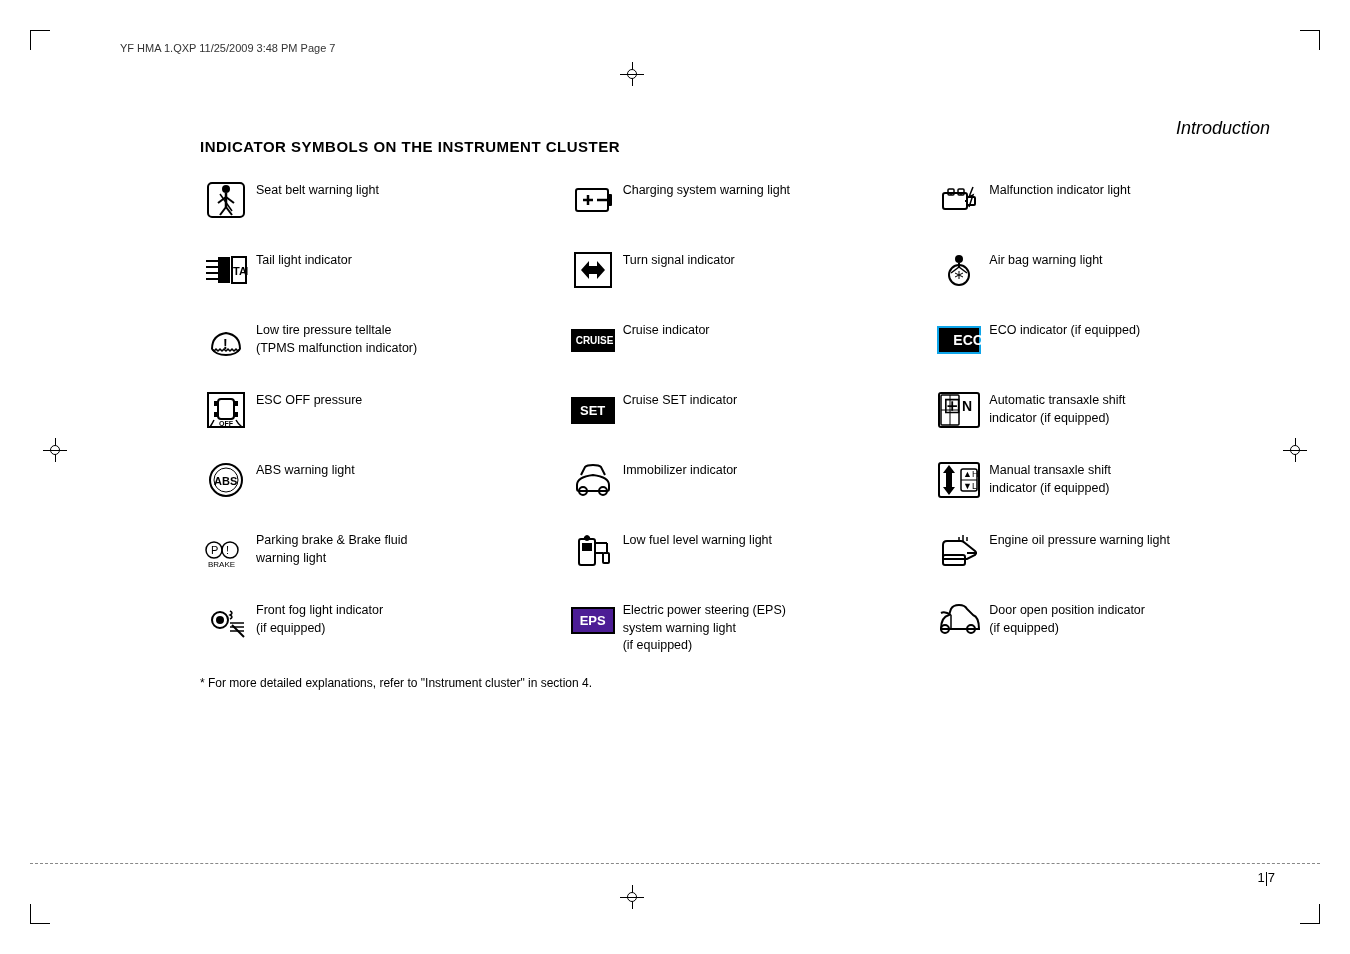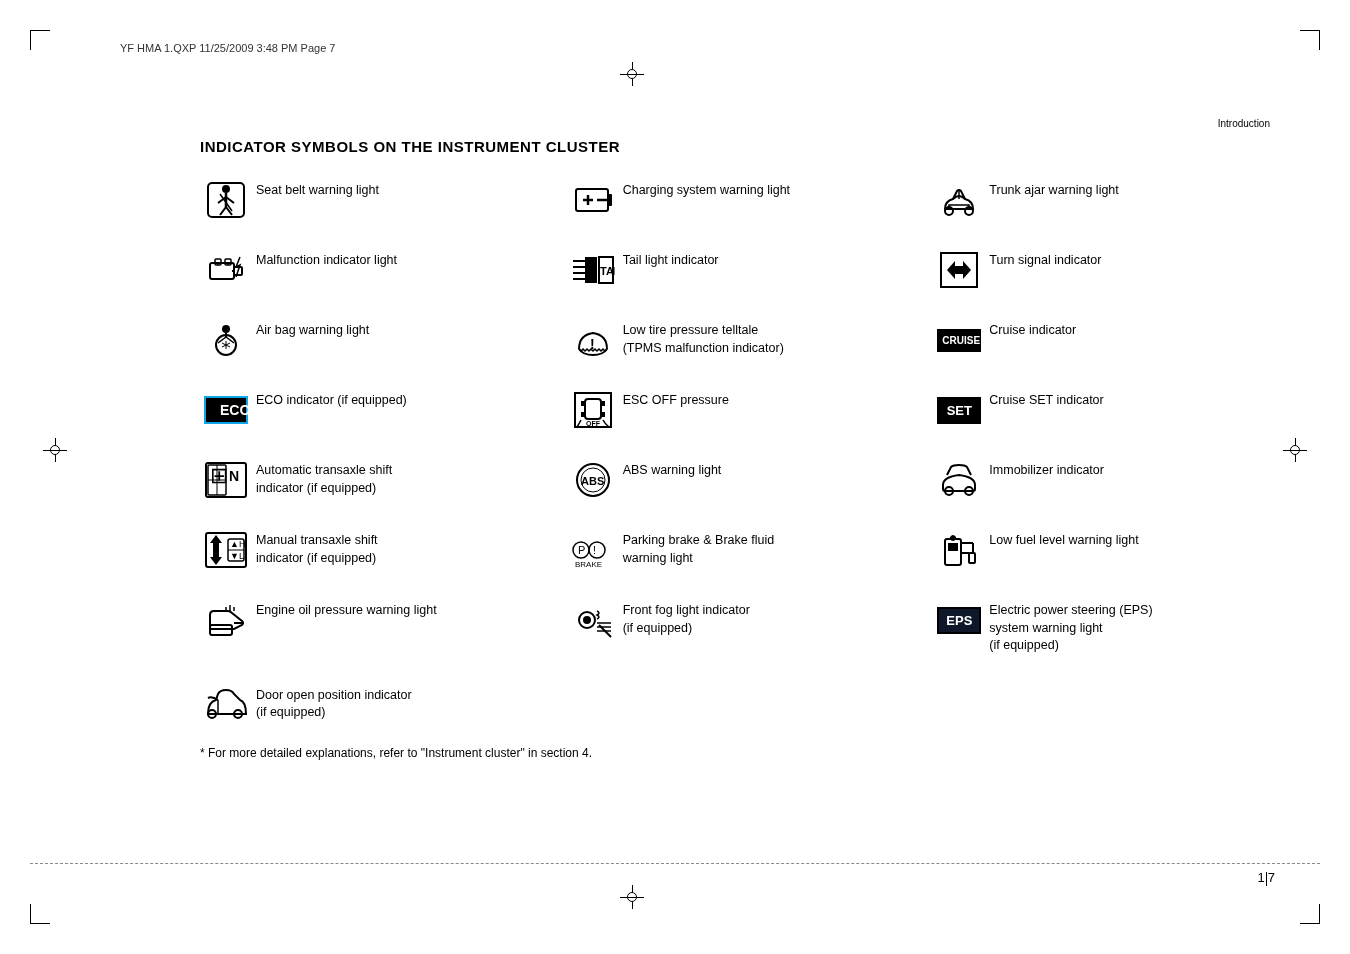--- a/index.html
+++ b/index.html
@@ -62,21 +62,22 @@
       left: 120px;
       font-size: 11px;
       color: #333;
     }
 
     
     .intro-label {
       position: absolute;
       top: 118px;
       right: 80px;
-      font-size: 10px;
+      font-size: 18px;
+      font-style: italic;
       color: #000;
     }
 
     
     .main-content {
       position: absolute;
       top: 138px;
       left: 200px;
       right: 60px;
     }
@@ -213,36 +214,20 @@
 
           <line x1="15" y1="14" x2="15" y2="24" stroke="#000" stroke-width="2.5"></line>
           <line x1="10" y1="19" x2="20" y2="19" stroke="#000" stroke-width="2.5"></line>
 
           <line x1="24" y1="19" x2="34" y2="19" stroke="#000" stroke-width="2.5"></line>
         </svg>
       </div>
       <div class="indicator-text">Charging system warning light</div>
     </div>
 
-    <div class="indicator-item">
-      <div class="indicator-icon">
-        <svg width="40" height="38" viewBox="0 0 40 38">
-
-          <path d="M6 28 Q6 20 14 18 L18 10 Q20 8 22 10 L26 18 Q34 20 34 28 Z" fill="none" stroke="#000" stroke-width="2"></path>
-          <path d="M10 28 L10 24 L30 24 L30 28" fill="none" stroke="#000" stroke-width="1.5"></path>
-
-          <path d="M14 18 Q20 12 26 18" fill="none" stroke="#000" stroke-width="2"></path>
-          <line x1="20" y1="18" x2="20" y2="10" stroke="#000" stroke-width="1.5"></line>
-
-          <circle cx="10" cy="30" r="4" fill="none" stroke="#000" stroke-width="2"></circle>
-          <circle cx="30" cy="30" r="4" fill="none" stroke="#000" stroke-width="2"></circle>
-        </svg>
-      </div>
-      <div class="indicator-text">Trunk ajar warning light</div>
-    </div>
 
 
     <div class="indicator-item">
       <div class="indicator-icon">
         <svg width="40" height="38" viewBox="0 0 40 38">
 
           <rect x="4" y="12" width="24" height="16" rx="2" fill="none" stroke="#000" stroke-width="2"></rect>
           <rect x="9" y="8" width="6" height="6" rx="1" fill="none" stroke="#000" stroke-width="1.5"></rect>
           <rect x="19" y="8" width="6" height="6" rx="1" fill="none" stroke="#000" stroke-width="1.5"></rect>
           <line x1="12" y1="12" x2="12" y2="14" stroke="#000" stroke-width="1.5"></line>
@@ -473,21 +458,21 @@
           <path d="M24 22 L38 22" stroke="#000" stroke-width="1.5"></path>
           <path d="M24 26 L38 26" stroke="#000" stroke-width="1.5"></path>
           <path d="M24 30 L38 30" stroke="#000" stroke-width="1.5"></path>
         </svg>
       </div>
       <div class="indicator-text">Front fog light indicator<br>(if equipped)</div>
     </div>
 
     <div class="indicator-item">
       <div class="indicator-icon">
-        <div style="border: 2px solid #000; background: #0f172a; color: #fff; font-weight: bold; font-size: 13px; padding: 4px 6px; text-align: center; width: 44px;">EPS</div>
+        <div style="border: 2px solid #000; background: #4c1d95; color: #fff; font-weight: bold; font-size: 13px; padding: 4px 6px; text-align: center; width: 44px;">EPS</div>
       </div>
       <div class="indicator-text">Electric power steering (EPS)<br>system warning light<br>(if equipped)</div>
     </div>
 
     <div class="indicator-item">
       <div class="indicator-icon">
         <svg width="44" height="38" viewBox="0 0 44 38">
 
           <path d="M4 28 Q4 16 12 14 L14 8 Q16 4 22 4 Q28 4 30 8 L36 14 Q42 16 42 28 Z" fill="none" stroke="#000" stroke-width="2"></path>
 

